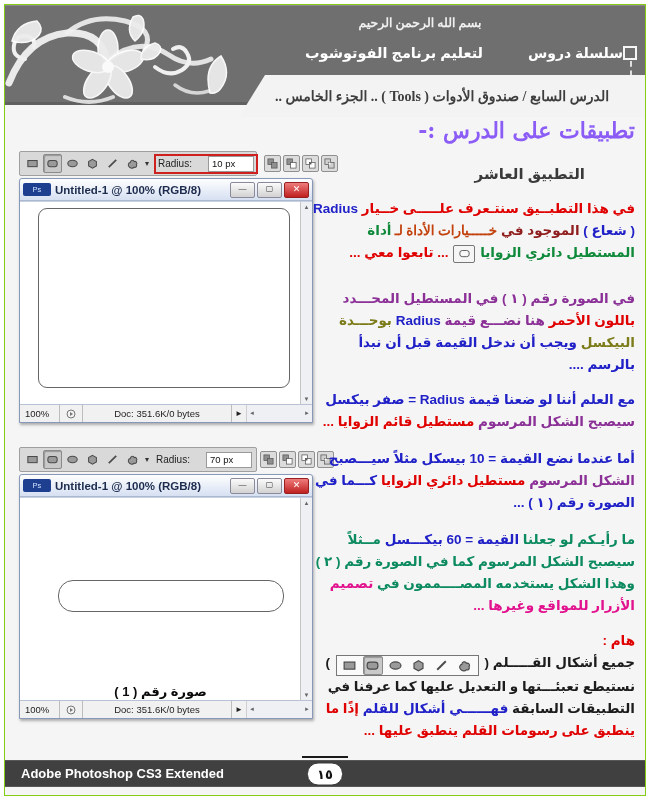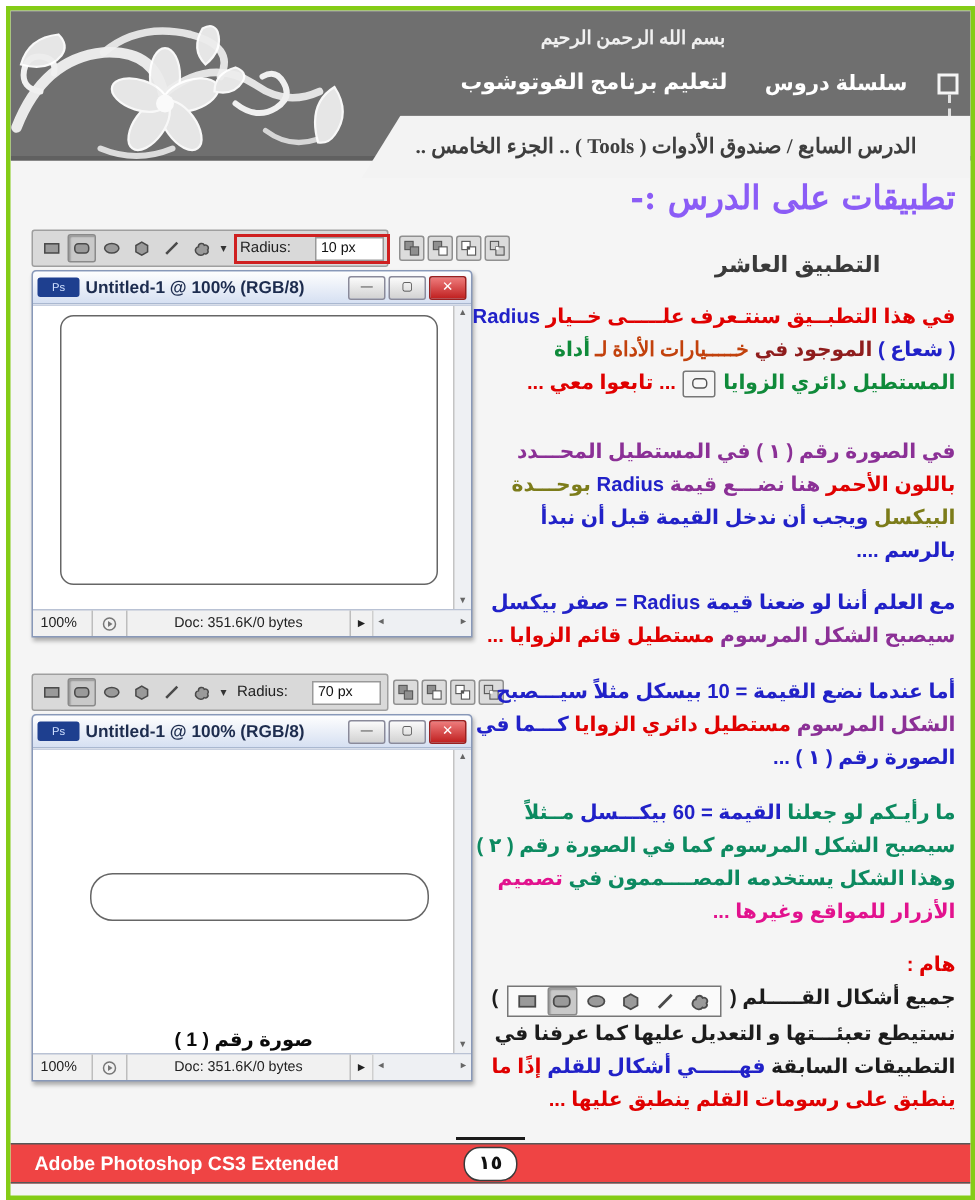--- a/index.html
+++ b/index.html
@@ -1,27 +1,27 @@
 <!DOCTYPE html>
 <html lang="ar"><head>
 <meta charset="utf-8">
 <style>
   html,body{margin:0;padding:0;background:#fff;}
   .outer{width:650px;height:800px;box-sizing:border-box;padding:4px;background:#fff;}
-  .frame{position:relative;width:640px;height:790px;background:#f5f5f5;border:3px solid #84cc16;
+  .frame{position:relative;width:640px;height:790px;background:#f5f5f5;border:1px solid #84cc16;
          overflow:hidden;font-family:"Liberation Sans","DejaVu Sans",sans-serif;}
 
   
   .band{position:absolute;top:0;left:0;right:0;height:100px;background:#6f6f6f;
         box-shadow:inset 0 -3px 0 #606060, inset 0 1px 0 #8a8a8a;}
   .ornament{position:absolute;left:0;top:0;width:232px;height:100px;}
   .bismillah{position:absolute;top:10px;left:330px;width:170px;text-align:center;color:#f0f0f0;
              font-size:12.5px;font-weight:bold;direction:rtl;
              font-family:"Liberation Serif","DejaVu Serif",serif;}
-  .series{position:absolute;top:40px;right:8px;direction:rtl;display:flex;align-items:center;gap:20px;
+  .series{position:absolute;top:40px;right:8px;direction:rtl;display:flex;align-items:center;gap:0;
           color:#fff;font-weight:bold;font-size:14px;}
   .series .sq{width:10px;height:10px;border:2px solid #f5f5f5;background:transparent;display:inline-block;}
   .series-sub{position:absolute;top:40px;right:162px;color:#fff;font-weight:bold;font-size:14.5px;direction:rtl;}
   .connector{position:absolute;top:56px;right:13px;height:15px;border-right:2px dashed #e0e0e0;}
   .banner{position:absolute;top:70px;left:234px;right:0;height:42px;background:#f3f3f3;
           clip-path:polygon(26px 0,100% 0,100% 100%,0 100%);
           display:flex;align-items:center;justify-content:center;direction:rtl;color:#3e3e3e;
           font-weight:bold;font-size:14px;font-family:"Liberation Serif","DejaVu Serif",serif;}
 
   
@@ -90,21 +90,21 @@
   .p-heading{color:#e00000;}
   .ib{display:inline-flex;vertical-align:-3px;width:20px;height:16px;border:1px solid #777;
       background:#f5f5f5;align-items:center;justify-content:center;border-radius:2px;margin:0 1px;}
   .strip{display:inline-flex;direction:ltr;vertical-align:-6px;height:21px;padding:1px 3px;
          border:1px solid #777;background:#fafafa;align-items:center;gap:3px;margin:0 2px;box-sizing:border-box;}
   .strip .mt{width:18px;height:17px;}
   .strip .mt svg{width:15px;height:15px;}
 
   
   .footer-tick{position:absolute;left:50%;transform:translateX(-50%);bottom:37px;width:46px;height:2px;background:#1a1a1a;}
-  .footer{position:absolute;left:0;right:0;bottom:8px;height:25px;background:#ef4444;
+  .footer{position:absolute;left:0;right:0;bottom:8px;height:25px;background:#404040;
           border-top:1px solid #575757;border-bottom:1px solid #575757;display:flex;align-items:center;}
   .app-name{color:#fff;font-weight:bold;font-size:13px;margin-left:16px;}
   .page-badge{position:absolute;left:50%;top:50%;transform:translate(-50%,-50%);min-width:34px;height:21px;
               background:#fff;border:1px solid #3a3a3a;border-radius:11px;display:flex;align-items:center;
               justify-content:center;font-weight:bold;font-size:13px;color:#111;}
 </style>
 </head>
 <body>
 
 <div class="outer">

